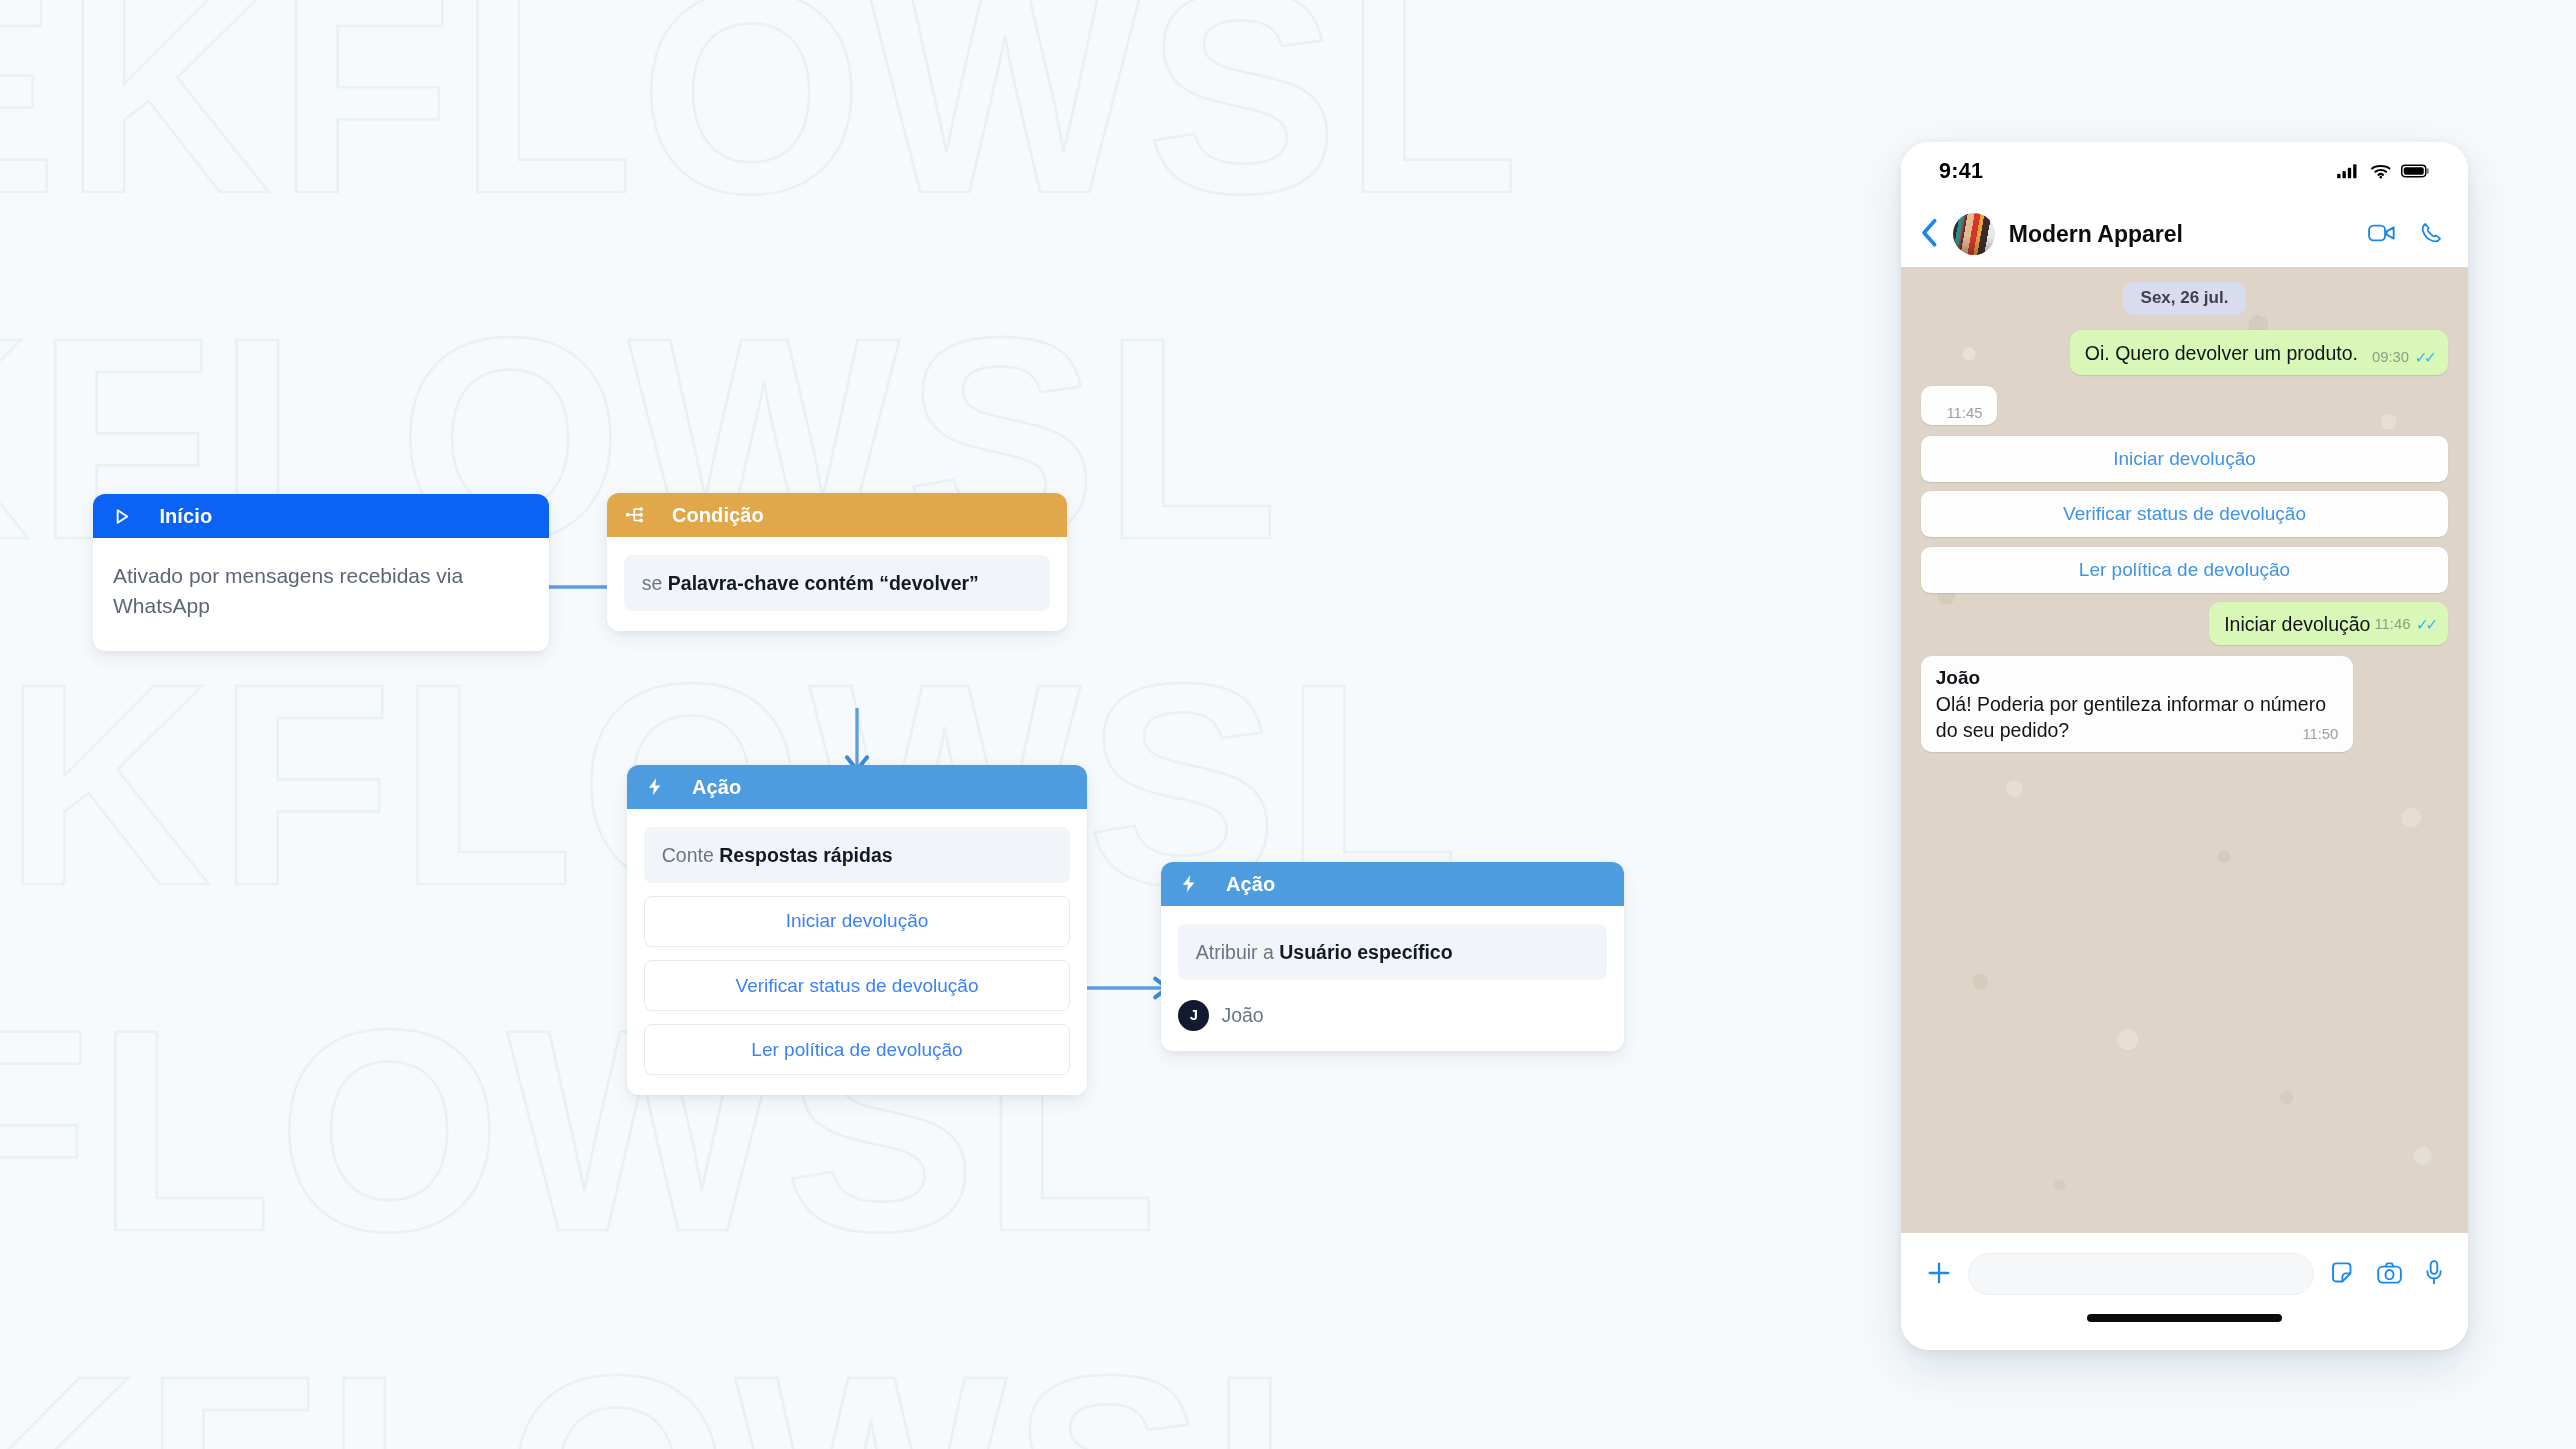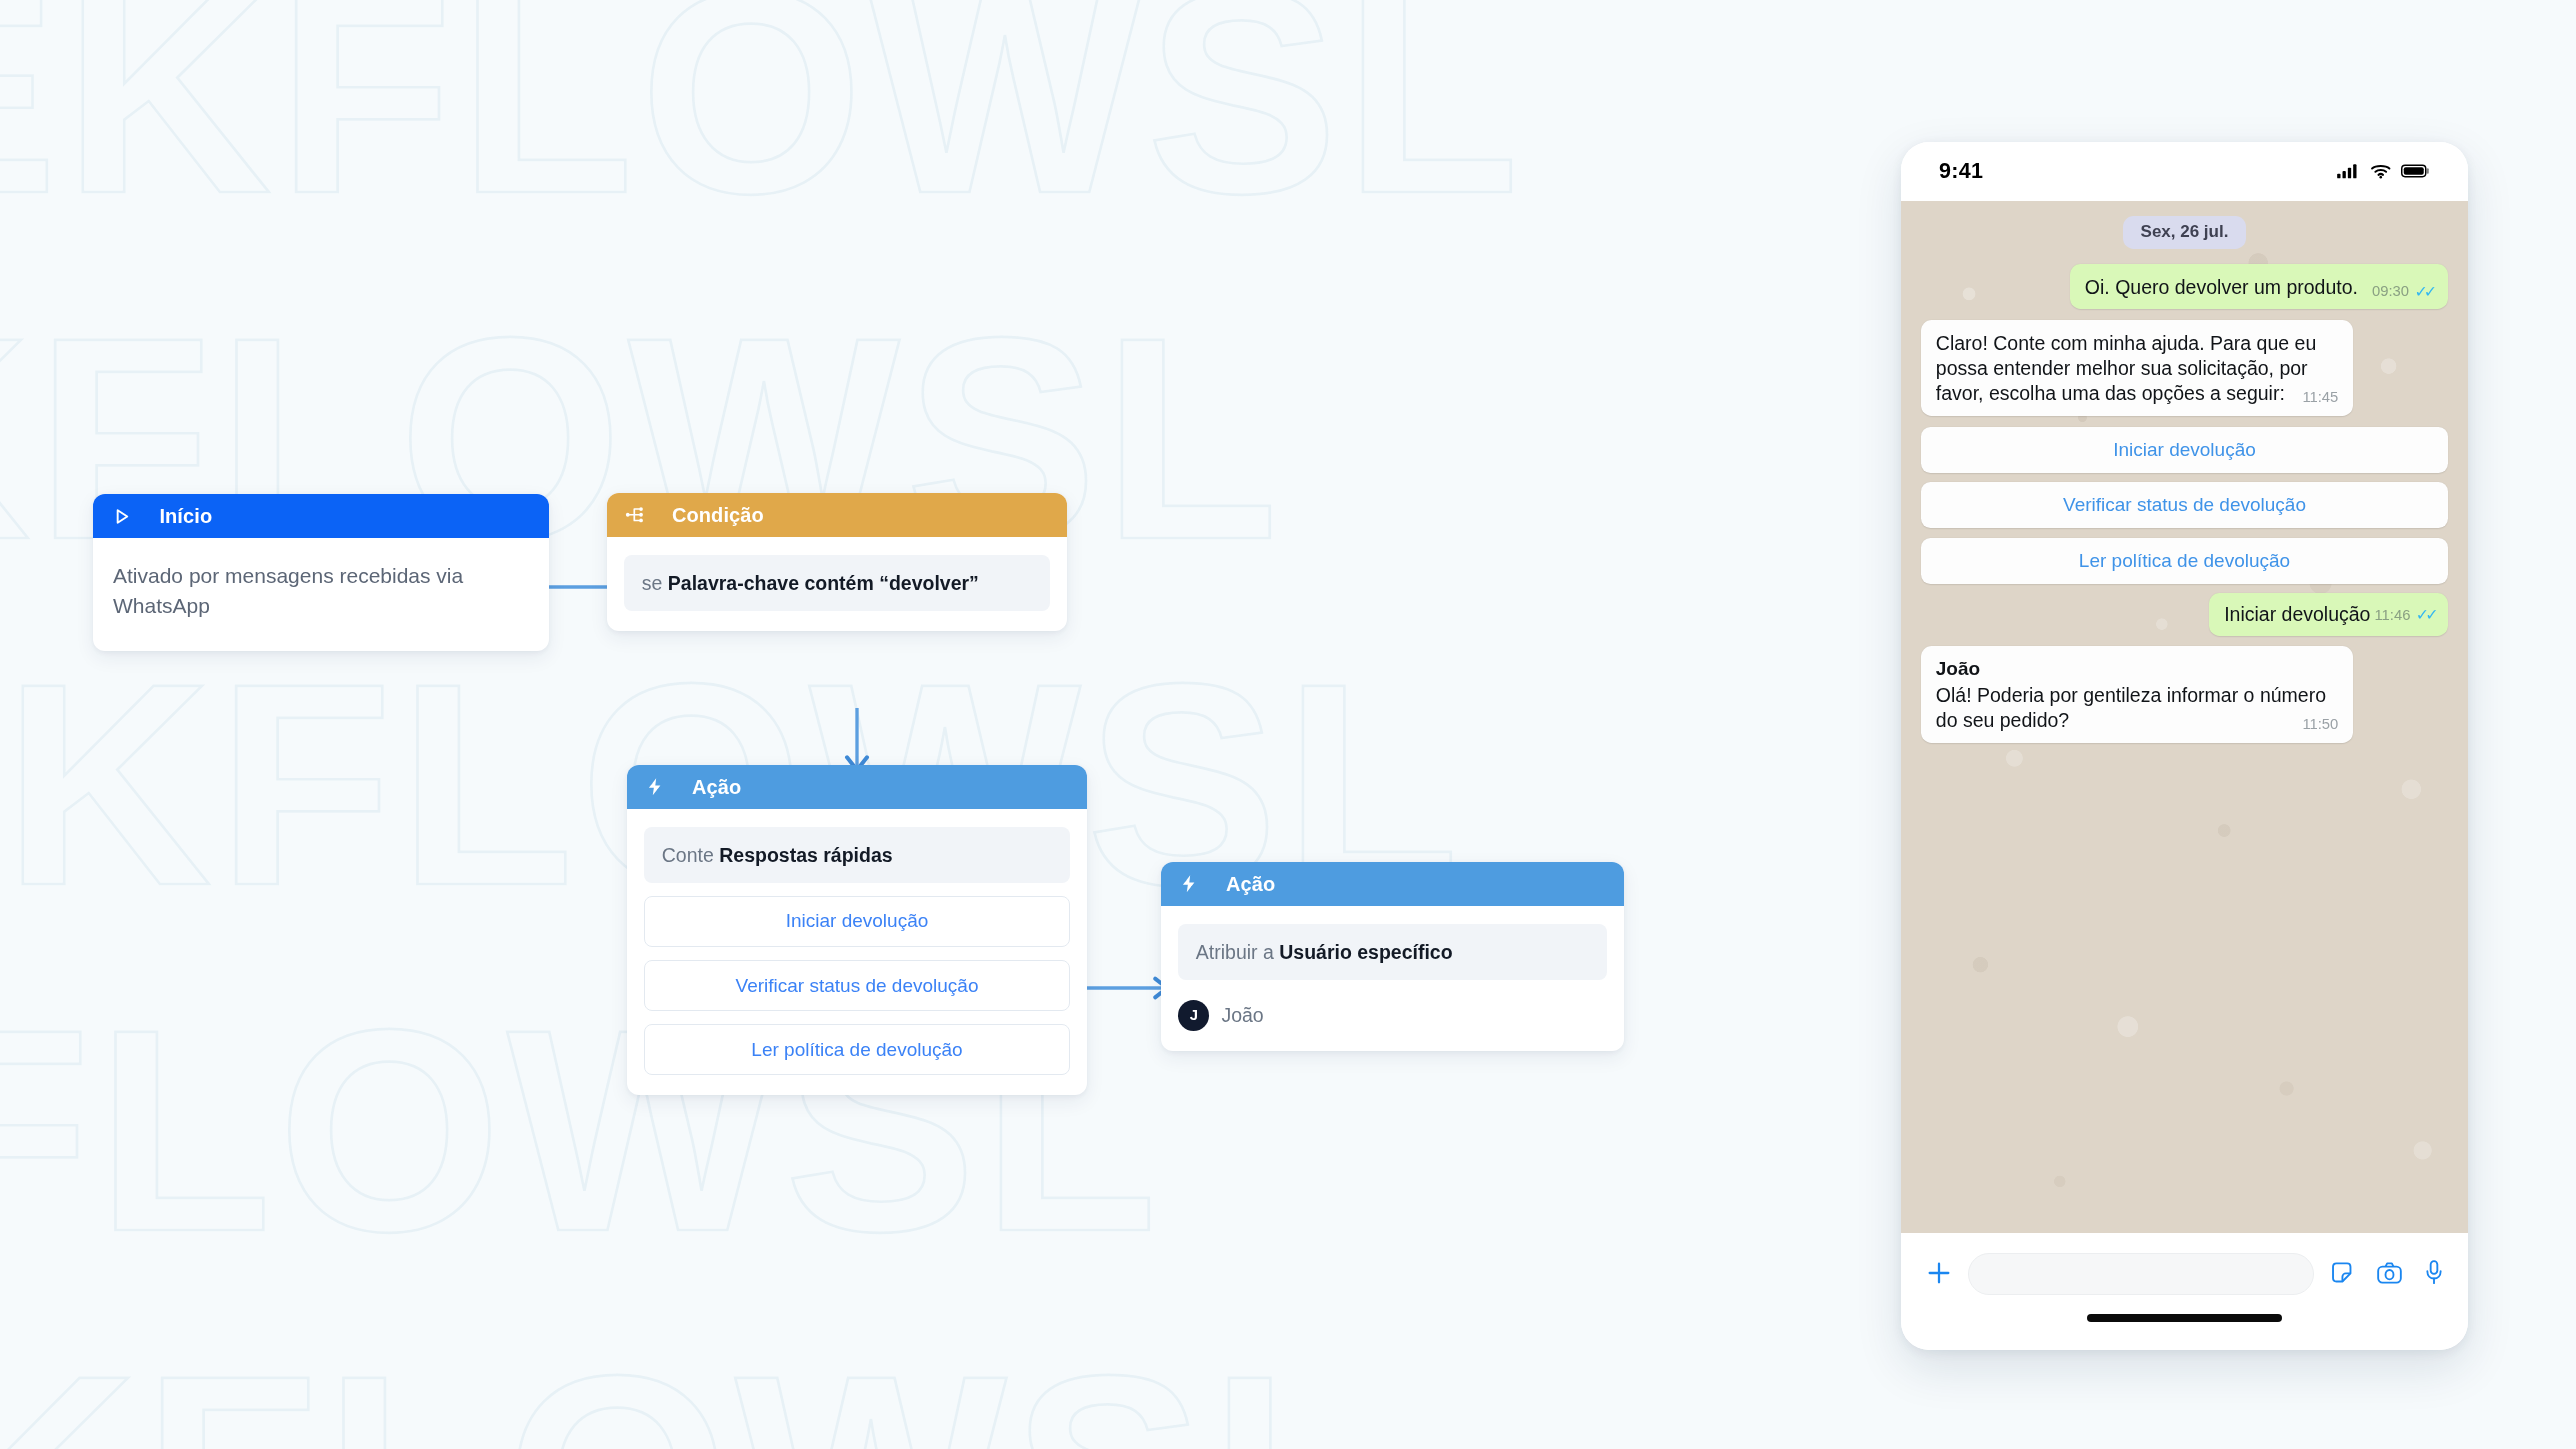--- a/index.html
+++ b/index.html
@@ -393,36 +393,57 @@
         <span>
           <svg width="29.5" height="16" viewBox="0 0 44 24" fill="none">
             <rect x="1" y="3.5" width="36" height="17" rx="5" stroke="#000" stroke-width="2.2"></rect>
             <rect x="4" y="6.5" width="30" height="11" rx="3" fill="#000"></rect>
             <path d="M40 9.5 v5" stroke="#000" stroke-width="3" stroke-linecap="round" opacity=".5"></path>
           </svg>
         </span>
       </div>
     </div>
 
+    <div class="chat-header">
+      <span>
+        <svg width="20" height="29.5" viewBox="0 0 30 44" fill="none">
+          <polyline points="22,4 6,22 22,40" stroke="#1a86f0" stroke-width="5.5" stroke-linecap="round" stroke-linejoin="round"></polyline>
+        </svg>
+      </span>
+      <div class="hdr-avatar"></div>
+      <div class="hdr-title">Modern Apparel</div>
+      <div class="hdr-actions">
+        <span>
+          <svg width="28" height="20" viewBox="0 0 42 30" fill="none">
+            <rect x="1.6" y="4" width="24" height="22" rx="6.5" stroke="#1a86f0" stroke-width="2.8"></rect>
+            <path d="M28 12.5 L38.5 6.5 V23.5 L28 17.5 Z" stroke="#1a86f0" stroke-width="2.8" stroke-linejoin="round"></path>
+          </svg>
+        </span>
+        <span>
+          <svg width="24" height="24" viewBox="0 0 36 36" fill="none">
+            <path d="M9.5 4.5 C6.5 6.5 4.5 10 6 15 C8 22 14 28 21 30 C26 31.5 29.5 29.5 31.5 26.5 L25.5 21.5 C24 23 22.5 23.5 21 22.5 C18 20.5 15.5 18 13.5 15 C12.5 13.5 13 12 14.5 10.5 Z" stroke="#1a86f0" stroke-width="2.7" stroke-linejoin="round"></path>
+          </svg>
+        </span>
+      </div>
+    </div>
 
     <div class="chat-body">
       <div class="chat-scroll">
 
         <div class="date-pill">Sex, 26 jul.</div>
 
         <div class="bubble out">
           <span>Oi. Quero devolver um produto.</span>
           <span class="meta">
             <span>09:30</span>
             <span class="ticks">✓✓</span>
           </span>
         </div>
 
         <div class="bubble in">
-          <span>Claro! Conte com minha ajuda. Para que eu possa entender melhor sua solicitação, por favor, escolha uma das opções a seguir:</span>
           <span class="meta">
             <span>11:45</span>
           </span>
         </div>
 
         <div class="reply-btn">Iniciar devolução</div>
         <div class="reply-btn">Verificar status de devolução</div>
         <div class="reply-btn">Ler política de devolução</div>
 
         <div class="bubble out compact">

